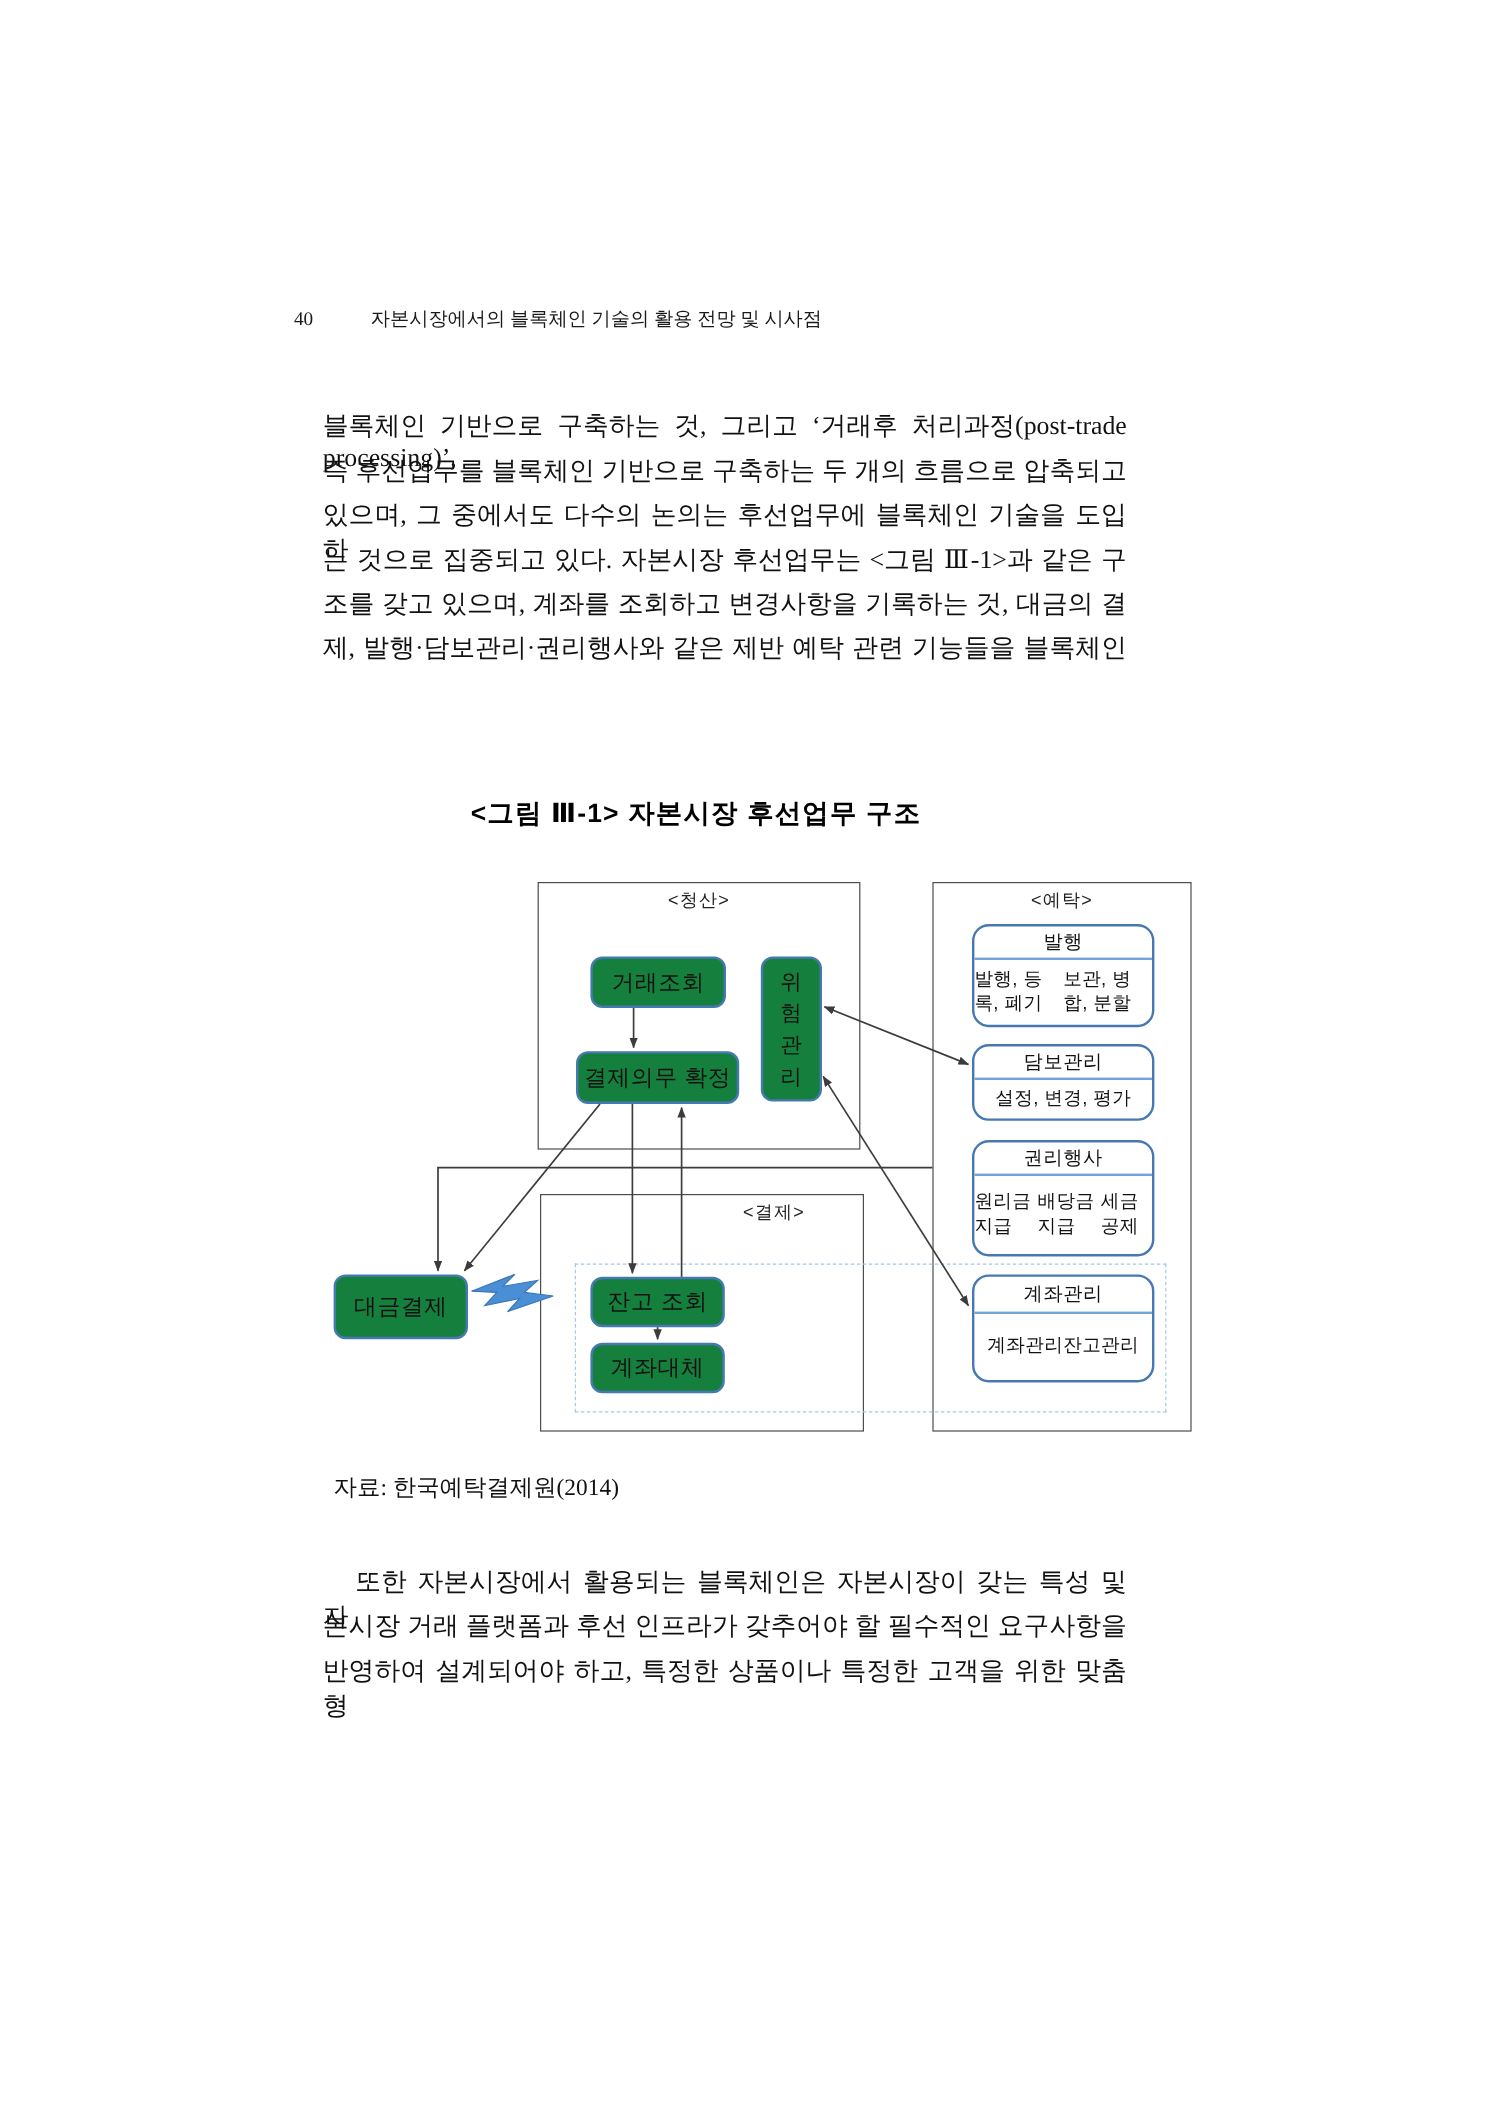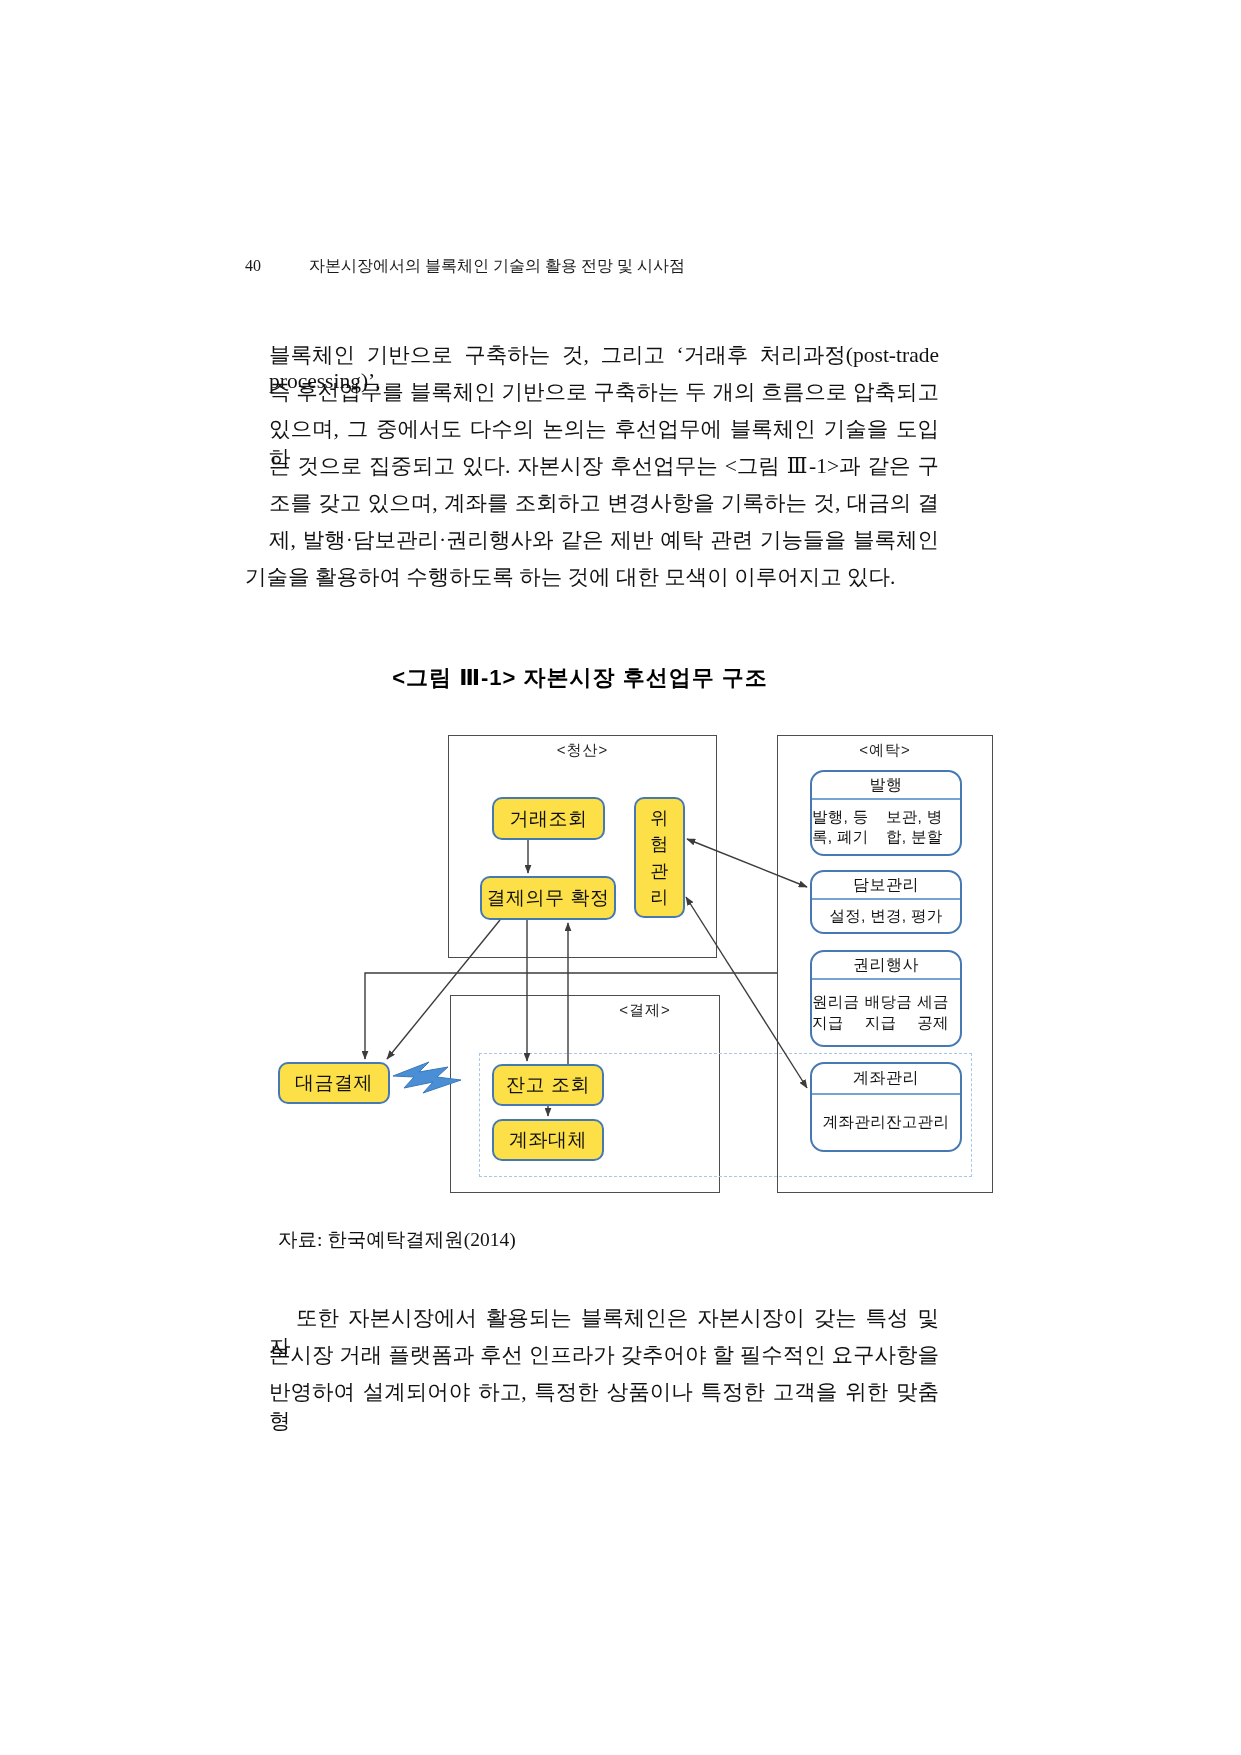--- a/index.html
+++ b/index.html
@@ -33,21 +33,21 @@
   .glabel{
     position:absolute;text-align:center;
     font-family:"Liberation Sans","DejaVu Sans",sans-serif;
     font-size:15px;color:#222;letter-spacing:1px;
   }
   .dashedrect{
     position:absolute;border:1px dashed #a8c8e8;box-sizing:border-box;
   }
   .nbox{
     position:absolute;border:2.5px solid #4679b2;border-radius:10px;
-    background:#fde047;box-sizing:border-box;
+    background:#15803d;box-sizing:border-box;
     display:flex;align-items:center;justify-content:center;
     font-family:"Liberation Sans","DejaVu Sans",sans-serif;
     font-size:19px;color:#111;letter-spacing:0.5px;
   }
   .vtext{width:19px;word-break:break-all;line-height:1.45;text-align:center;font-size:18px;}
   .dbox{
     position:absolute;border:2.5px solid #4679b2;border-radius:14px;
     background:#fff;box-sizing:border-box;display:flex;flex-direction:column;
     font-family:"Liberation Sans","DejaVu Sans",sans-serif;color:#111;
   }
@@ -69,39 +69,38 @@
   <div class="hdr">
     <span class="pnum">40</span><span>자본시장에서의 블록체인 기술의 활용 전망 및 시사점</span>
   </div>
 
   <div class="pline just" style="top:340px">블록체인 기반으로 구축하는 것, 그리고 ‘거래후 처리과정(post-trade processing)’,</div>
   <div class="pline just" style="top:377px">즉 후선업무를 블록체인 기반으로 구축하는 두 개의 흐름으로 압축되고</div>
   <div class="pline just" style="top:414px">있으며, 그 중에서도 다수의 논의는 후선업무에 블록체인 기술을 도입하</div>
   <div class="pline just" style="top:451px">는 것으로 집중되고 있다. 자본시장 후선업무는 &lt;그림 Ⅲ-1&gt;과 같은 구</div>
   <div class="pline just" style="top:488px">조를 갖고 있으며, 계좌를 조회하고 변경사항을 기록하는 것, 대금의 결</div>
   <div class="pline just" style="top:525px">제, 발행·담보관리·권리행사와 같은 제반 예탁 관련 기능들을 블록체인</div>
-  <div class="pline" style="top:562px">기술을 활용하여 수행하도록 하는 것에 대한 모색이 이루어지고 있다.</div>
 
   <div class="figtitle">&lt;그림 Ⅲ-1&gt; 자본시장 후선업무 구조</div>
 
   <div class="ggroup" style="left:448px;top:735px;width:269px;height:223px"></div>
   <div class="ggroup" style="left:777px;top:735px;width:216px;height:458px"></div>
   <div class="ggroup" style="left:450px;top:995px;width:270px;height:198px"></div>
   <div class="dashedrect" style="left:479px;top:1053px;width:493px;height:124px"></div>
 
   <div class="glabel" style="left:448px;top:741px;width:269px">&lt;청산&gt;</div>
   <div class="glabel" style="left:777px;top:741px;width:216px">&lt;예탁&gt;</div>
   <div class="glabel" style="left:560px;top:1001px;width:170px">&lt;결제&gt;</div>
 
   <div class="nbox" style="left:492px;top:797px;width:113px;height:43px">거래조회</div>
   <div class="nbox" style="left:480px;top:876px;width:136px;height:44px">결제의무 확정</div>
   <div class="nbox" style="left:634px;top:797px;width:51px;height:121px">
       <span class="vtext">위험관리</span>
     </div>
-  <div class="nbox" style="left:278px;top:1062px;width:112px;height:42px">대금결제</div>
+  <div class="nbox" style="left:278px;top:1062px;width:112px;height:54px">대금결제</div>
   <div class="nbox" style="left:492px;top:1064px;width:112px;height:42px">잔고 조회</div>
   <div class="nbox" style="left:492px;top:1119px;width:112px;height:42px">계좌대체</div>
 
   <div class="dbox" style="left:810px;top:770px;width:152px;height:86px">
     <div class="dbox-header">발행</div>
     <div class="dbox-body">
       <div>발행, 등록, 폐기</div>
       <div>보관, 병합, 분할</div>
     </div>
   </div>

